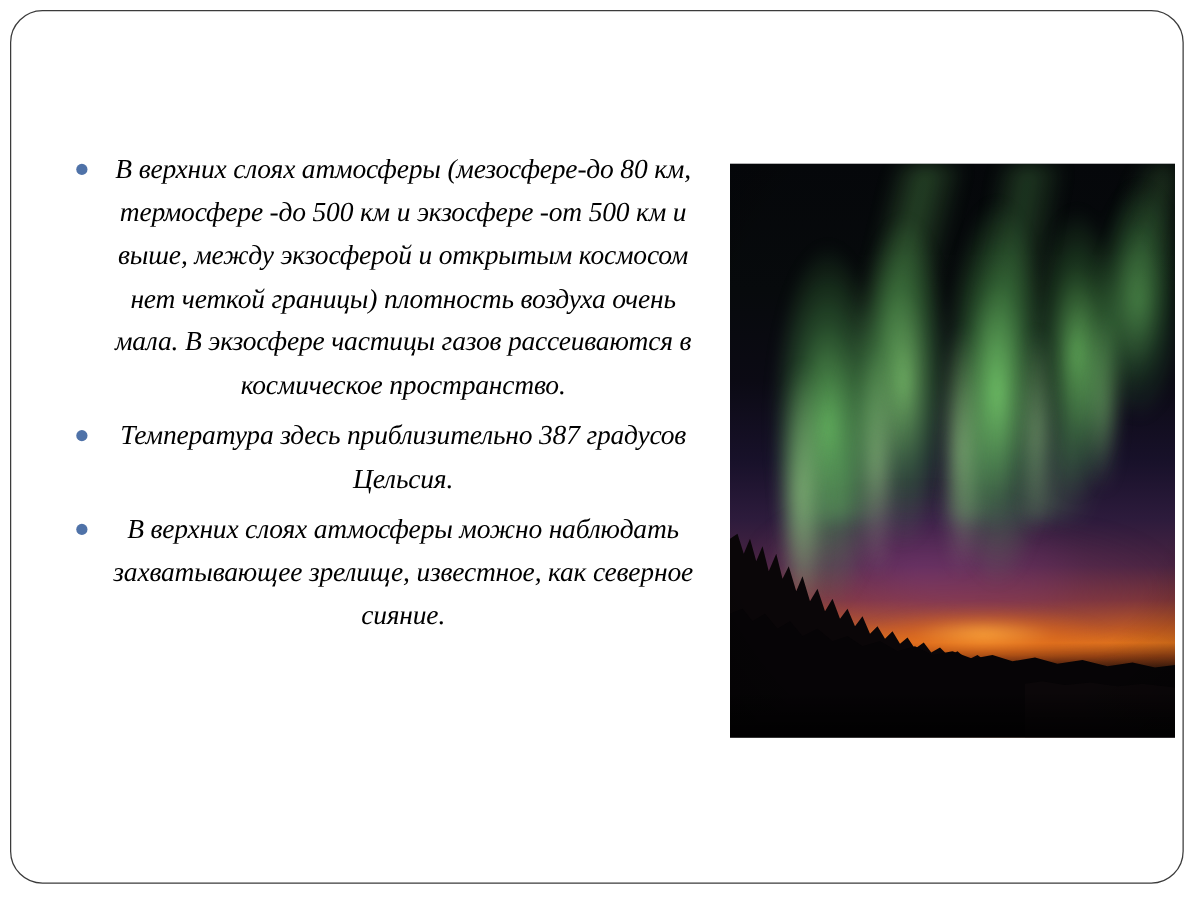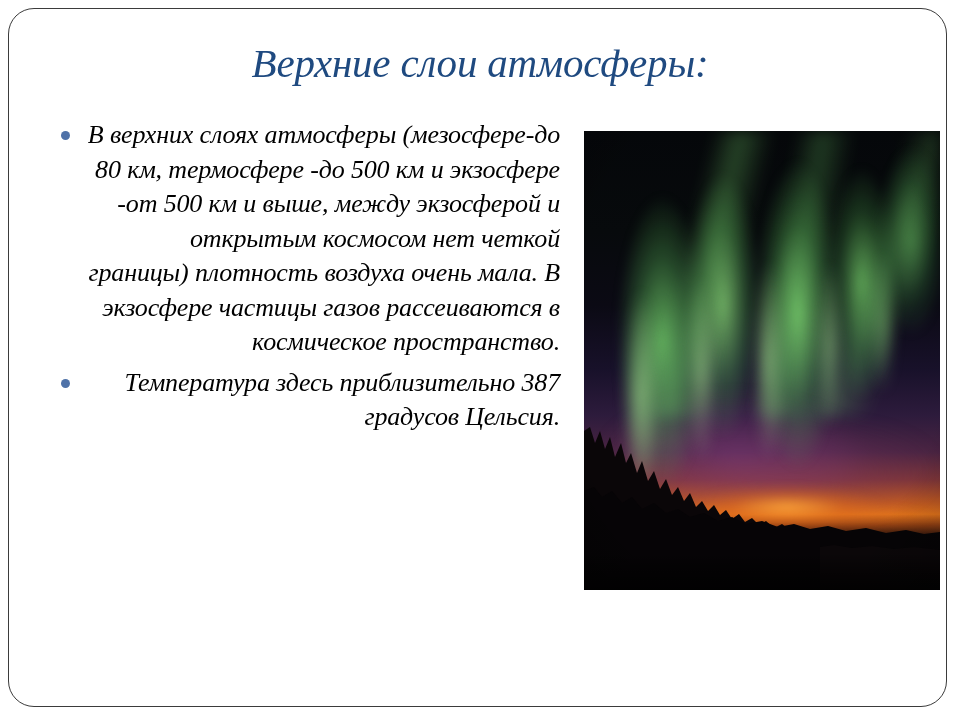--- a/index.html
+++ b/index.html
@@ -60,25 +60,25 @@
     left: 48px;
     top: 118px;
     width: 512px;
   }
   .bullet-item {
     position: relative;
     padding-left: 37px;
     margin: 0 0 6px 0;
     font-family: "Liberation Serif", "DejaVu Serif", serif;
     font-style: italic;
-    font-size: 26px;
+    font-size: 22px;
     line-height: 34.5px;
     color: #000000;
     letter-spacing: -0.15px;
-    text-align: right;
+    text-align: center;
   }
   .bullet-item:last-child { margin-bottom: 0; }
   .bullet-dot {
     position: absolute;
     left: 13px;
     top: 13px;
     width: 9px;
     height: 9px;
     border-radius: 50%;
     background: #4f72a8;
@@ -187,34 +187,37 @@
     background: radial-gradient(ellipse 100% 100% at 50% 45%, rgba(0,0,0,0) 52%, rgba(0,0,0,0.5) 100%);
   }
 </style>
 </head>
 <body>
 
 <div class="slide">
 
   <div class="slide-border"></div>
 
-  <div class="title">Верхние слои атмосферы:</div>
 
   <div class="body-col">
 
     <p class="bullet-item">
       <span class="bullet-dot"></span>
       <span>В верхних слоях атмосферы (мезосфере-до 80 км, термосфере -до 500 км и экзосфере -от 500 км и выше, между экзосферой и открытым космосом нет четкой границы) плотность воздуха очень мала. В экзосфере частицы газов рассеиваются в космическое пространство.</span>
     </p>
 
     <p class="bullet-item">
       <span class="bullet-dot"></span>
       <span>Температура здесь приблизительно 387 градусов Цельсия.</span>
     </p>
 
+    <p class="bullet-item">
+      <span class="bullet-dot"></span>
+      <span>В верхних слоях атмосферы можно наблюдать захватывающее зрелище, известное, как северное сияние.</span>
+    </p>
 
   </div>
 
   <div class="picture">
     <div class="pic-layer sky-base"></div>
     <div class="pic-layer violet-glow"></div>
     <div class="pic-layer aurora-a"></div>
     <div class="pic-layer aurora-b"></div>
     <div class="pic-layer aurora-c"></div>
     <div class="pic-layer horizon-glow"></div>

